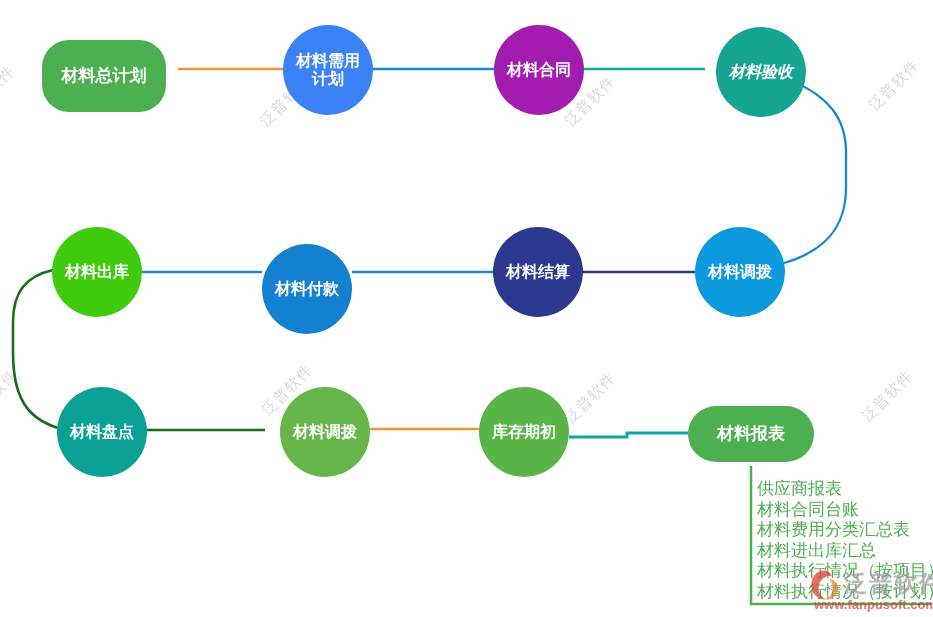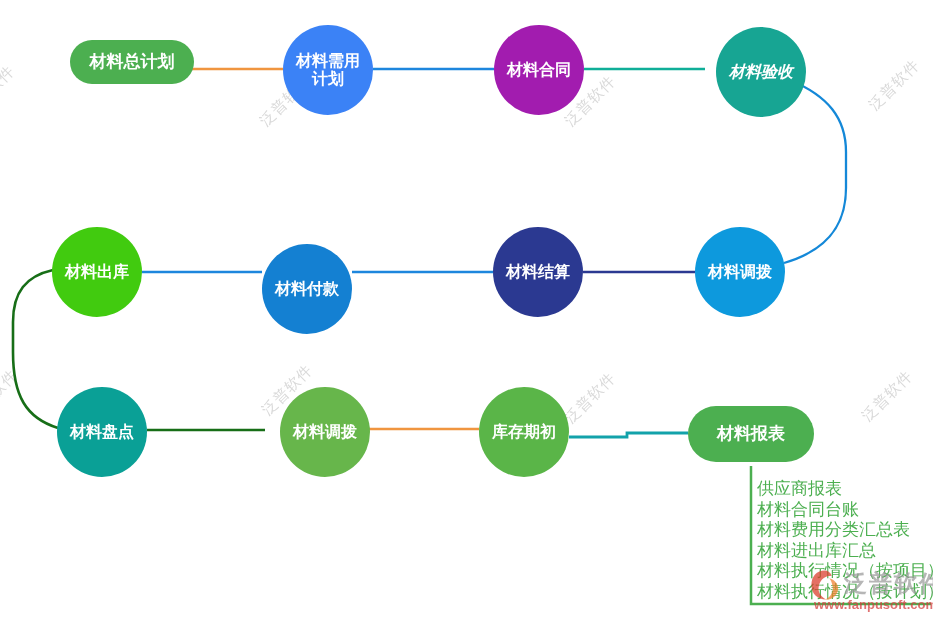--- a/index.html
+++ b/index.html
@@ -14,21 +14,21 @@
   
   #wires{position:absolute;left:0;top:0;z-index:1;}
 
   
   .node{position:absolute;display:flex;align-items:center;justify-content:center;
         color:#ffffff;font-weight:bold;text-align:center;z-index:2;
         white-space:pre-line;line-height:1.15;}
   .node.circle{width:90px;height:90px;border-radius:50%;font-size:16px;}
   .node.pill{font-size:17px;}
 
-  .n0{left:70px;top:40px;width:124px;height:44px;border-radius:27px;}
+  .n0{left:42px;top:40px;width:124px;height:72px;border-radius:27px;}
   .n1{left:283px;top:25px;}
   .n2{left:494px;top:25px;}
   .n3{left:716px;top:27px;font-style:italic;}
   .n4{left:52px;top:227px;text-align:right;}
   .n5{left:262px;top:244px;}
   .n6{left:493px;top:227px;}
   .n7{left:695px;top:227px;}
   .n8{left:57px;top:387px;}
   .n9{left:280px;top:387px;}
   .n10{left:479px;top:387px;}

